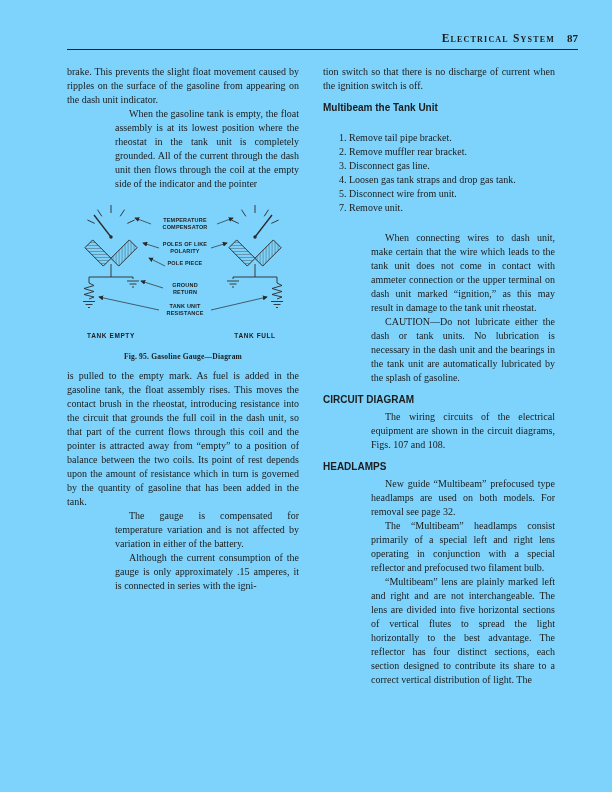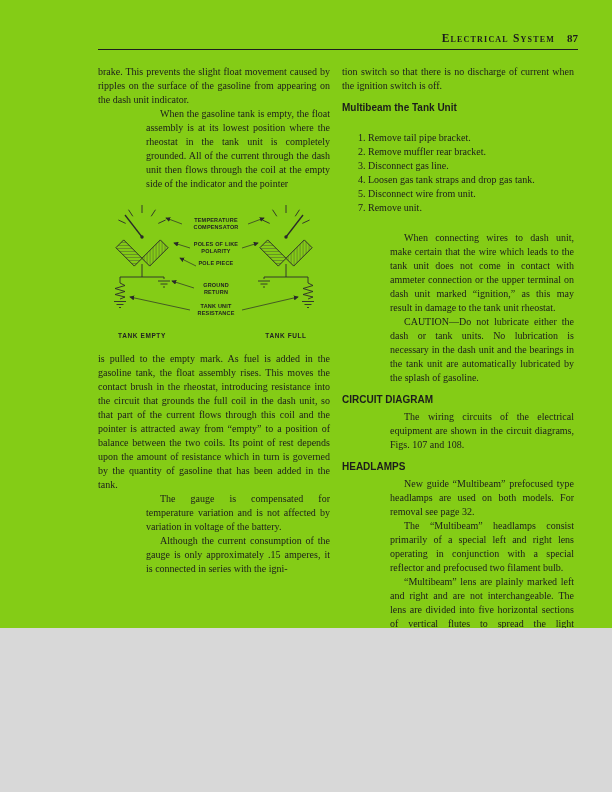--- a/index.html
+++ b/index.html
@@ -1,28 +1,28 @@
 <!DOCTYPE html>
 <html><head>
 <meta charset="utf-8">
 <style>
   * { margin:0; padding:0; box-sizing:border-box; }
   html,body { background:#d8d8d8; }
   body { font-family:"Liberation Serif", serif; }
   .page {
-    width:612px; height:628px; margin:0 auto; background:#84cc16;
+    width:612px; height:792px; margin:0 auto; background:#7dd3fc;
     color:#1c1c1c; position:relative;
-    padding:32px 34px 0 98px;
+    padding:32px 34px 0 67px;
     overflow:hidden;
   }
   .header { text-align:right; font-weight:bold; font-size:11.5px;
     font-variant:small-caps; letter-spacing:1.2px; padding-bottom:5px; }
   .header .header-page { margin-left:12px; font-variant:normal; letter-spacing:0; font-size:11px; }
   .rule { border-top:1.6px solid #1e1e1e; margin-bottom:15px; }
-  .columns { display:flex; gap:12px; }
+  .columns { display:flex; gap:24px; }
   .col { width:232px; font-size:10px; line-height:14px; text-align:justify; }
   .col p { margin:0; }
   p.indent { text-indent:14px;margin-left:48px; }
   .subhead { font-family:"Liberation Sans", sans-serif; font-size:10px;
     font-weight:bold; margin:8px 0 3px; text-align:left; }
   .list { margin:16px; }
   .list-item { padding-left:11px; text-indent:-11px; text-align:left; }
   
   .figure { margin:6px 0 5px; }
   .fig-canvas { position:relative; width:232px; height:150px; }
@@ -120,24 +120,25 @@
             </g>
           </svg>
           <div class="fig-label" style="left:84px; top:20px; width:68px;">TEMPERATURE COMPENSATOR</div>
           <div class="fig-label" style="left:92px; top:44px; width:52px;">POLES OF LIKE POLARITY</div>
           <div class="fig-label" style="left:98px; top:63px; width:40px;">POLE PIECE</div>
           <div class="fig-label" style="left:94px; top:85px; width:48px;">GROUND RETURN</div>
           <div class="fig-label" style="left:92px; top:106px; width:52px;">TANK UNIT RESISTANCE</div>
           <div class="fig-label tank" style="left:8px; top:135px; width:72px;">TANK EMPTY</div>
           <div class="fig-label tank" style="left:152px; top:135px; width:72px;">TANK FULL</div>
         </div>
+        <div class="fig-caption">Fig. 95.  Gasoline Gauge—Diagram</div>
       </div>
 
       <p class="noindent">is pulled to the empty mark.  As fuel is added in the gasoline tank, the float assembly rises.  This moves the contact brush in the rheostat, introducing resistance into the circuit that grounds the full coil in the dash unit, so that part of the current flows through this coil and the pointer is attracted away from “empty” to a position of balance between the two coils.  Its point of rest depends upon the amount of resistance which in turn is governed by the quantity of gasoline that has been added in the tank.</p>
-      <p class="indent">The gauge is compensated for temperature variation and is not affected by variation in voltage of the battery.</p>
+      <p class="indent">The gauge is compensated for temperature variation and is not affected by variation in either of the battery.</p>
       <p class="indent">Although the current consumption of the gauge is only approximately .15 amperes, it is connected in series with the igni-</p>
     </div>
 
     <div class="col">
       <p class="noindent">tion switch so that there is no discharge of current when the ignition switch is off.</p>
       <div class="subhead">Multibeam the Tank Unit</div>
       <div class="list">
         <div class="list-item">1. Remove tail pipe bracket.</div>
         <div class="list-item">2. Remove muffler rear bracket.</div>
         <div class="list-item">3. Disconnect gas line.</div>

